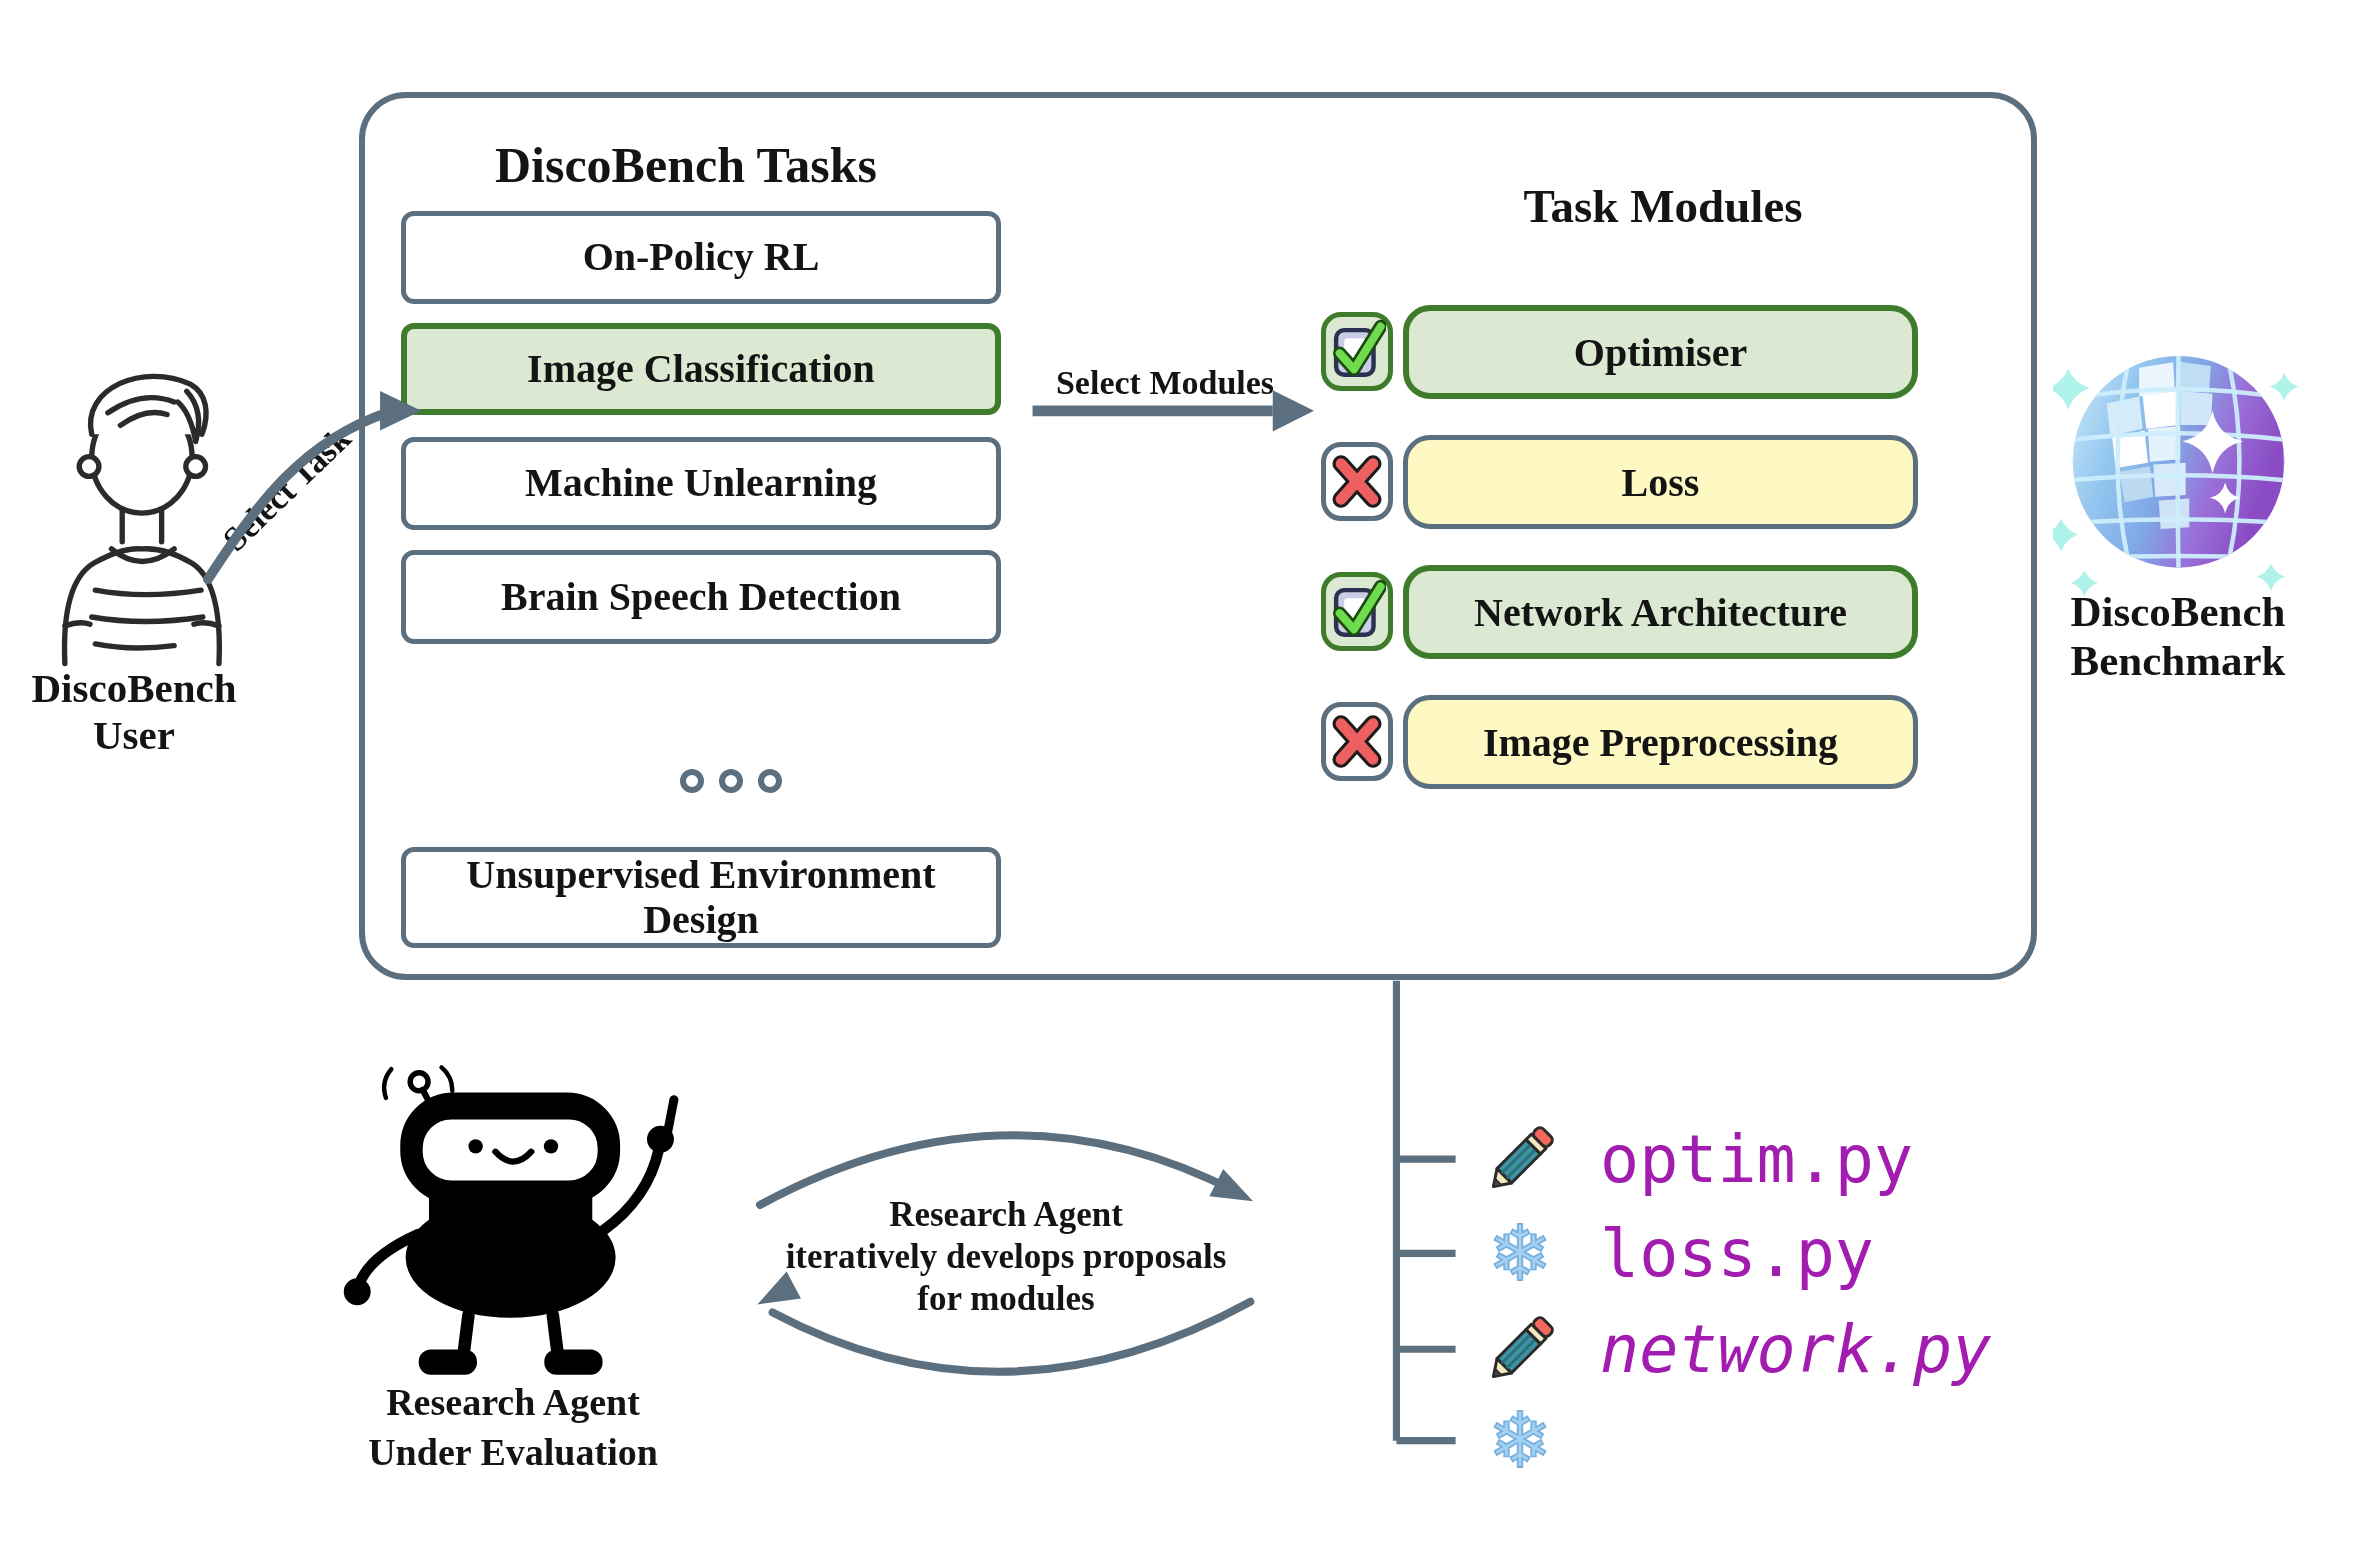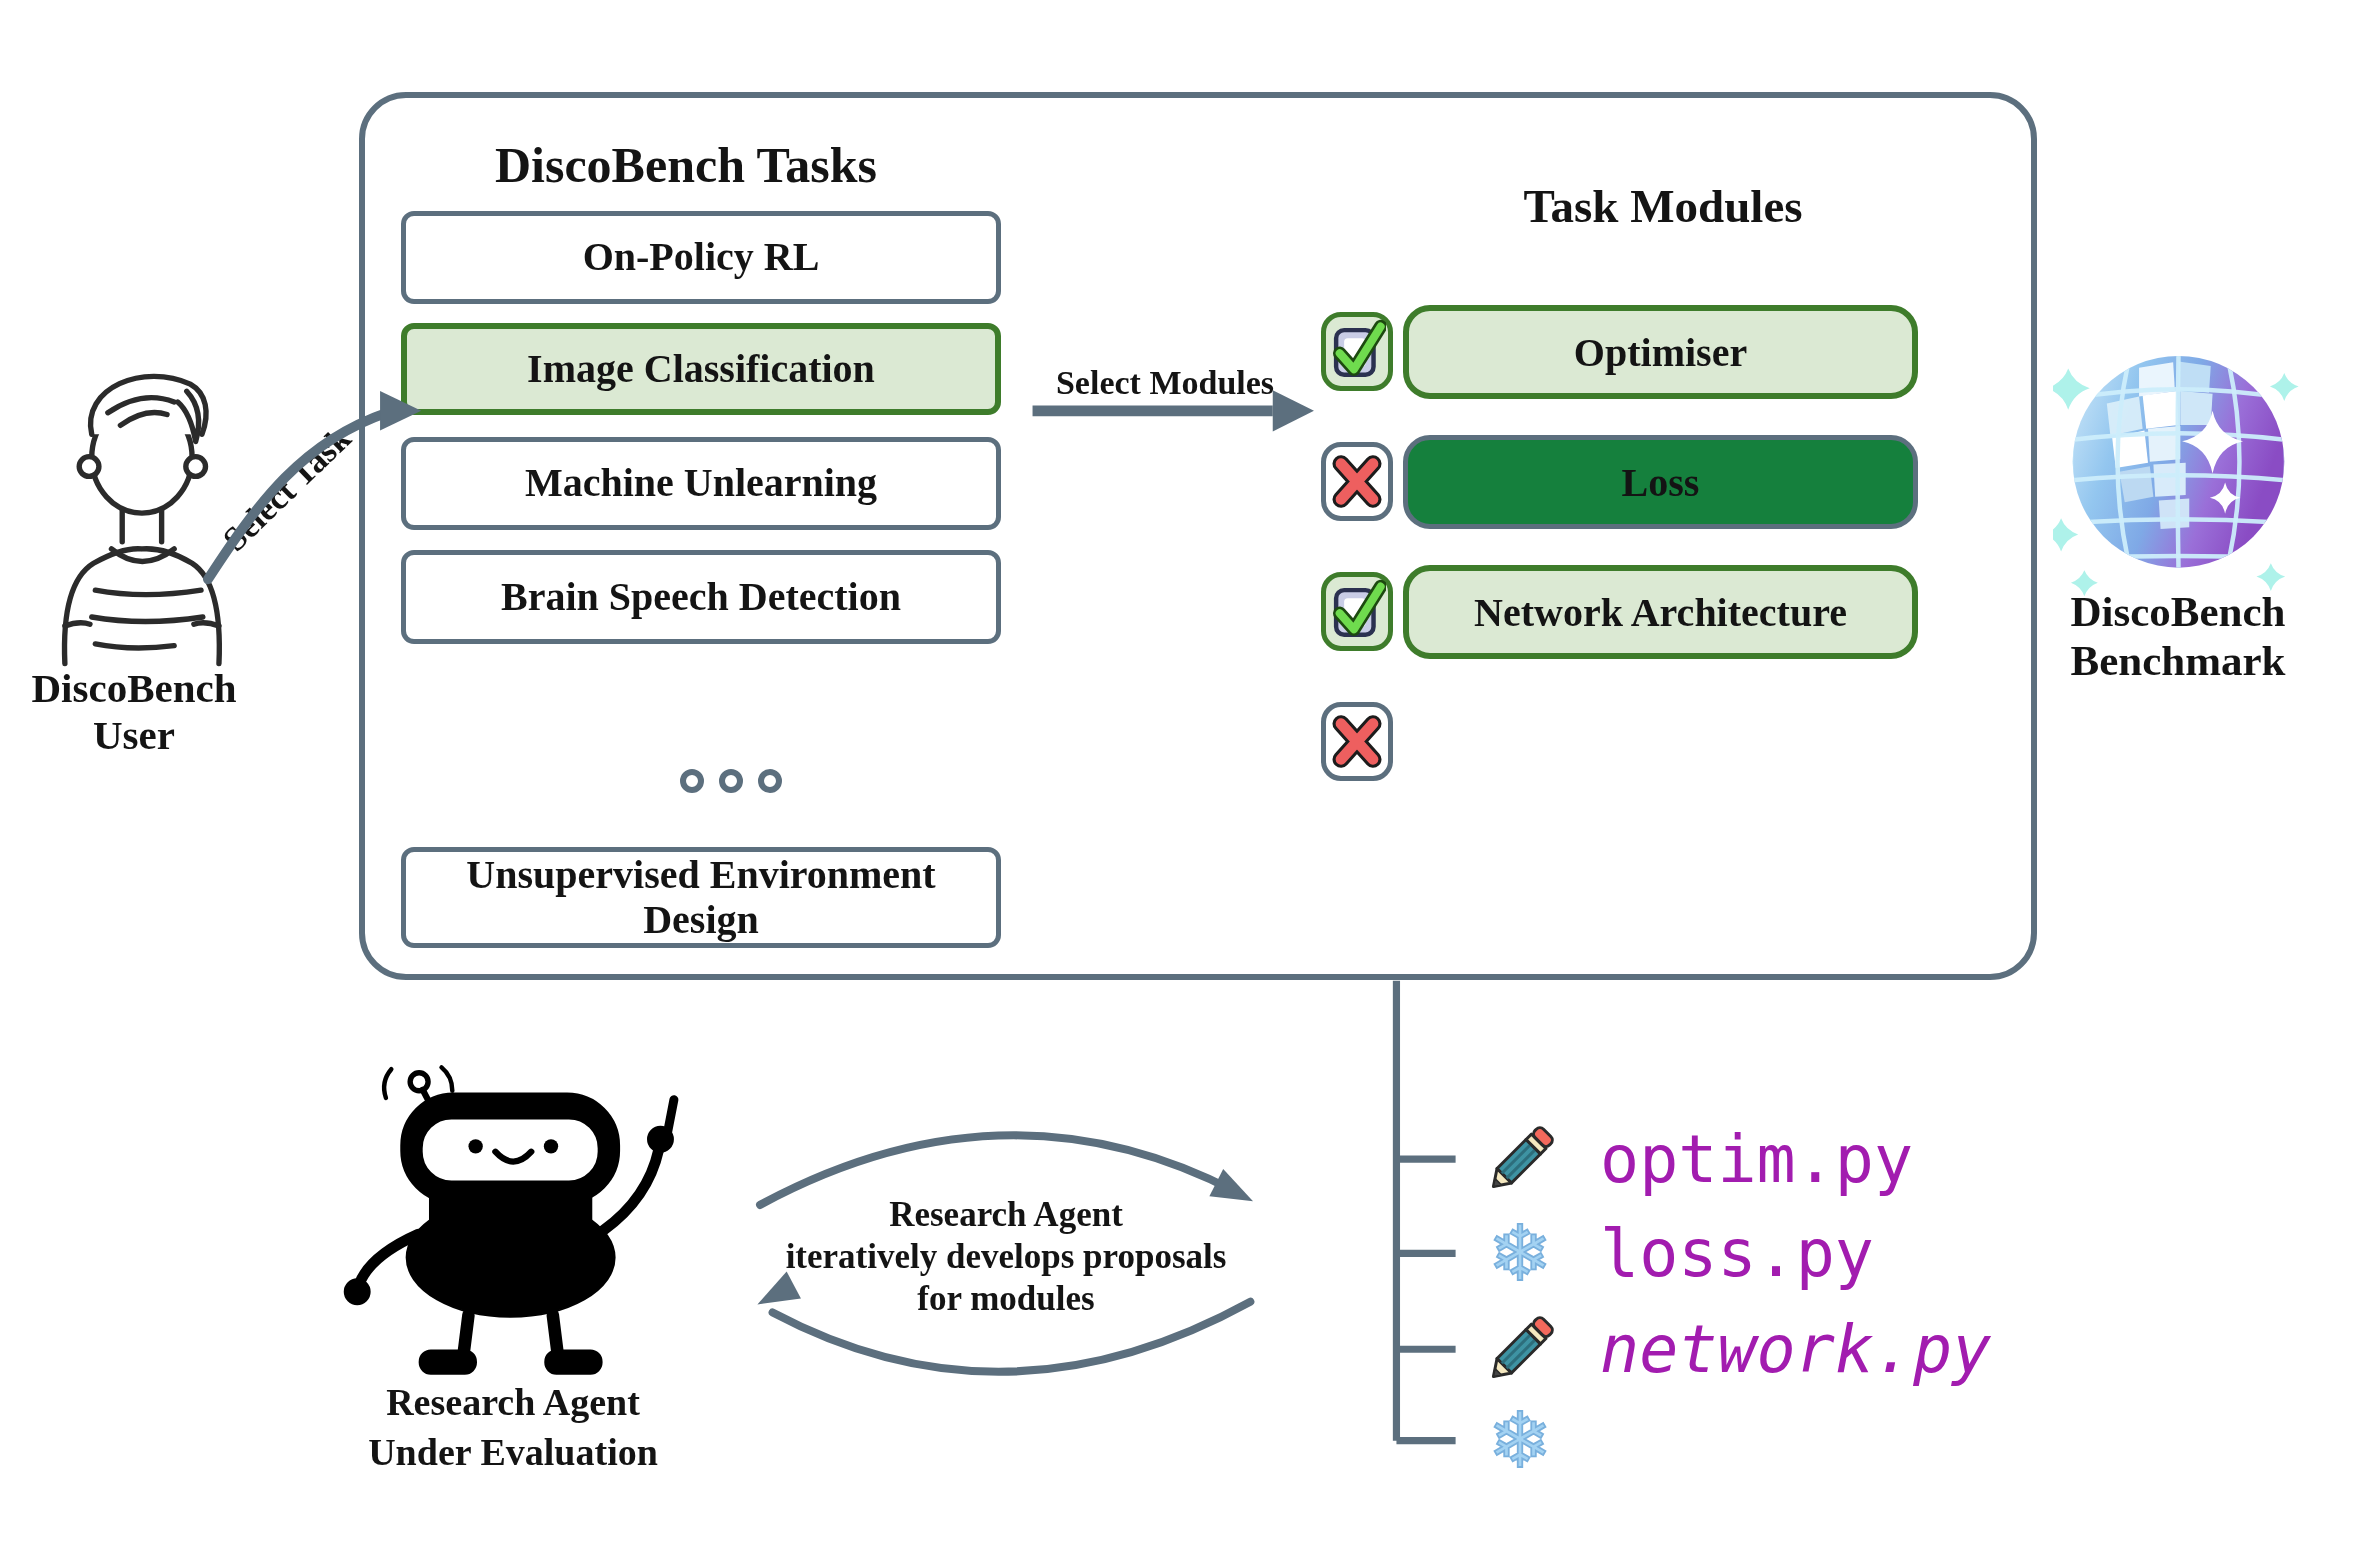--- a/index.html
+++ b/index.html
@@ -16,21 +16,21 @@
   .mid-title{position:absolute;font-weight:bold;font-size:47px;line-height:1;
              transform:translateX(-50%);white-space:nowrap;}
 
   .task-btn{position:absolute;left:401px;width:600px;box-sizing:border-box;
             background:#fff;border:5.4px solid #5c6f7e;border-radius:13px;
             display:flex;align-items:center;justify-content:center;text-align:center;
             font-weight:bold;font-size:40px;line-height:1.12;}
   .task-btn.selected{background:#dbe9d3;border:6.3px solid #3e7c2b;}
 
   .module-btn{position:absolute;left:1403px;width:515px;height:94px;box-sizing:border-box;
-              background:#15803d;border:5.4px solid #5c6f7e;border-radius:27px;
+              background:#fef9c3;border:5.4px solid #5c6f7e;border-radius:27px;
               display:flex;align-items:center;justify-content:center;text-align:center;
               font-weight:bold;font-size:40px;}
   .module-btn.selected{background:#dbe9d3;border:6.3px solid #3e7c2b;}
 
   .toggle{position:absolute;left:1321px;width:72px;height:79px;box-sizing:border-box;
           border-radius:20px;display:flex;align-items:center;justify-content:center;}
   .toggle.checked{background:#dbe9d3;border:5.4px solid #3e7c2b;}
   .toggle.crossed{background:#fff;border:5.4px solid #5c6f7e;}
 
   .dots{position:absolute;left:680px;top:769px;display:flex;gap:15.2px;}
@@ -109,20 +109,21 @@
     </svg>
   </div>
   <div class="module-btn selected" style="top:565px;">Network Architecture</div>
 
   <div class="toggle crossed" style="top:702px;">
     <svg width="54" height="57" viewBox="0 0 60 64">
       <path d="M12 12 L48 52 M48 12 L12 52" stroke="#1c1c1c" stroke-width="19" stroke-linecap="round"></path>
       <path d="M12 12 L48 52 M48 12 L12 52" stroke="#ee5f5f" stroke-width="12" stroke-linecap="round"></path>
     </svg>
   </div>
+  <div class="module-btn" style="top:695px;">Image Preprocessing</div>
 
   <div class="rot-label" style="left:287px;top:489px;">Select Task</div>
   <div class="arrow-label" style="left:1165px;top:364px;">Select Modules</div>
 
   <svg class="abs" style="left:38px;top:357px;" width="215" height="314" viewBox="0 0 240 350">
     <g fill="none" stroke="#2b2b2b" stroke-width="6" stroke-linecap="round" stroke-linejoin="round">
       <ellipse cx="116" cy="112" rx="56" ry="62" fill="#fff"></ellipse>
       <path d="M60 86 C 48 34 118 6 170 30 C 188 40 192 62 183 86" fill="#fff"></path>
       <path d="M78 62 Q 116 36 152 50"></path>
       <path d="M92 76 Q 120 56 144 64"></path>

